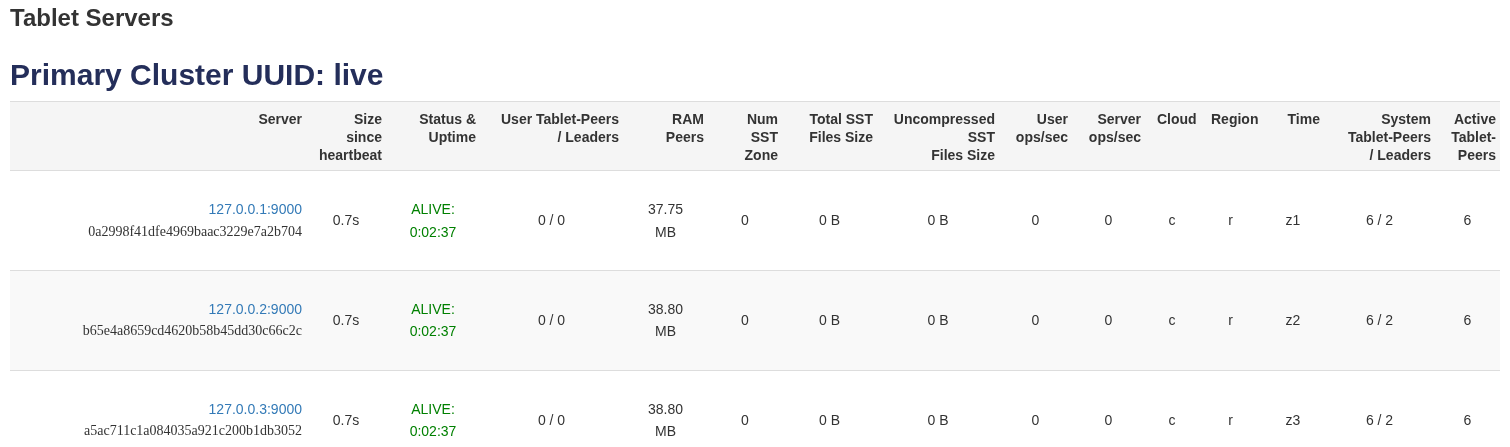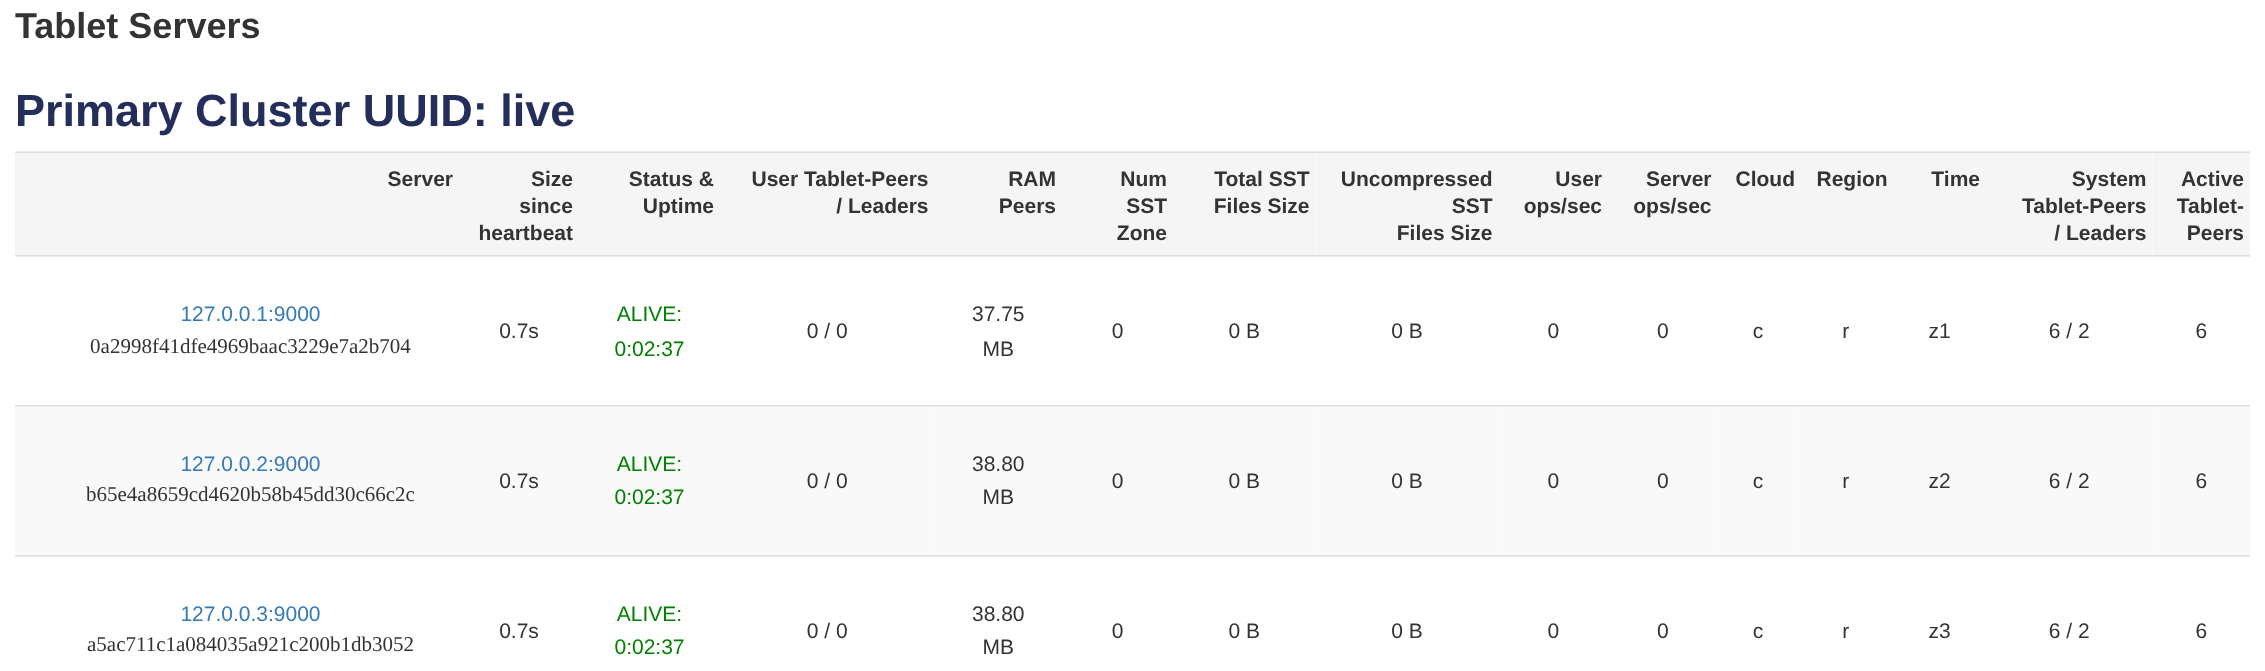--- a/index.html
+++ b/index.html
@@ -60,21 +60,21 @@
   thead th .th-label { white-space: pre-line; display: inline-block; }
   tbody td {
     border-bottom: 1px solid var(--border);
     vertical-align: middle;
     text-align: center;
     padding: 27px 4px;
     line-height: 1.6;
   }
   tbody tr:nth-child(even) { background: var(--stripe-bg); }
   th.col-server, td.col-server { padding-left: 22px; }
-  td.col-server { text-align: center; }
+  td.col-server { text-align: right; }
   a.server-link {
     color: var(--link-blue);
     text-decoration: none;
     cursor: pointer;
   }
   .server-uuid { display: block; color: var(--text); font-family: Liberation Serif, serif; }
   .status-line, .uptime-line { display: block; color: var(--alive-green); }
   .ram-value { display: inline-block; max-width: 44px; }
 </style>
 </head>

